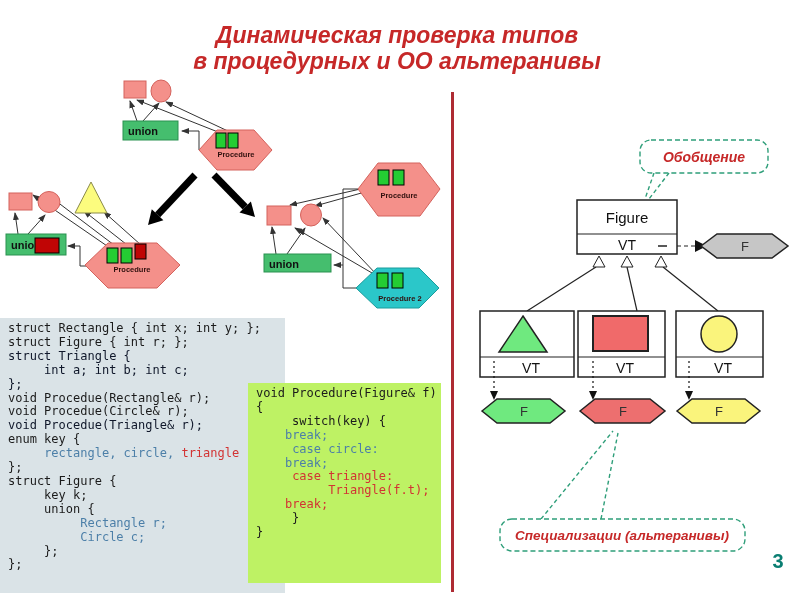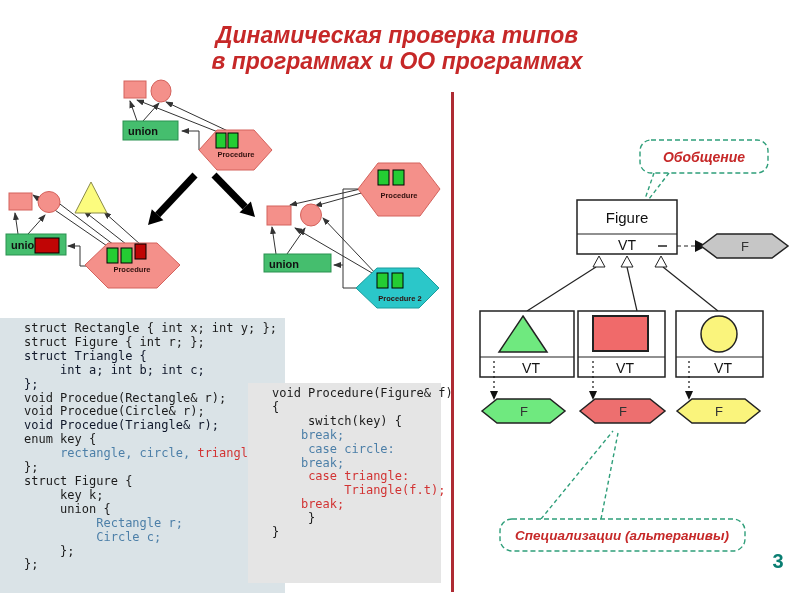--- a/index.html
+++ b/index.html
@@ -2,23 +2,23 @@
 <html><head>
 <meta charset="utf-8">
 <style>
   html,body{margin:0;padding:0;background:#fff;}
   .slide{position:relative;width:794px;height:596px;background:#ffffff;overflow:hidden;
          font-family:"Liberation Sans",sans-serif;}
   .title{position:absolute;left:0;top:22px;width:794px;text-align:center;
          color:#C62828;font-weight:bold;font-style:italic;font-size:23px;line-height:26px;}
   .divider{position:absolute;left:451px;top:92px;width:3px;height:500px;background:#AE2B33;}
   .codeblock{position:absolute;font-family:"DejaVu Sans Mono","Liberation Mono",monospace;
-             font-size:12px;line-height:13.9px;padding:4px 0 0 24px;box-sizing:border-box;}
+             font-size:12px;line-height:13.9px;padding:4px 0 0 8px;box-sizing:border-box;}
   .code-left{left:0;top:318px;width:285px;height:275px;background:#DAE3E7;z-index:1;}
-  .code-right{left:248px;top:383px;width:193px;height:200px;background:#e5e5e5;z-index:2;}
+  .code-right{left:248px;top:383px;width:193px;height:200px;background:#bef264;z-index:2;}
   .code-line{white-space:pre;}
   .c-k{color:#1b1b1b;} .c-g{color:#0f172a;} .c-b{color:#4C7FA8;} .c-r{color:#D23333;}
   .page-number{position:absolute;left:766px;top:550px;width:24px;text-align:center;
                color:#0A7E72;font-weight:bold;font-size:20px;}
   svg{position:absolute;}
   .svg-left{left:0;top:78px;}
   .svg-right{left:455px;top:95px;}
   text{font-family:"Liberation Sans",sans-serif;}
   .lbl-union{font-size:11px;font-weight:bold;fill:#111;}
   .lbl-proc{font-size:7.5px;font-weight:bold;fill:#30100e;text-anchor:middle;}
@@ -34,21 +34,21 @@
   .umlline{stroke:#222;stroke-width:1.2;}
   .dashdot{stroke:#111;stroke-width:1.2;stroke-dasharray:2,3;fill:none;}
 </style>
 </head>
 <body>
 
 <div class="slide">
 
   <div class="title">
     <div>Динамическая проверка типов</div>
-    <div>в программах и ОО программах</div>
+    <div>в процедурных и ОО альтеранивы</div>
   </div>
 
   <div class="divider"></div>
 
   <svg class="svg-left" width="455" height="240" viewBox="0 0 455 240">
     <defs>
       <marker id="th" markerWidth="8" markerHeight="6" refX="7" refY="3" orient="auto">
         <polygon points="0,0 8,3 0,6" fill="#333"></polygon>
       </marker>
     </defs>

